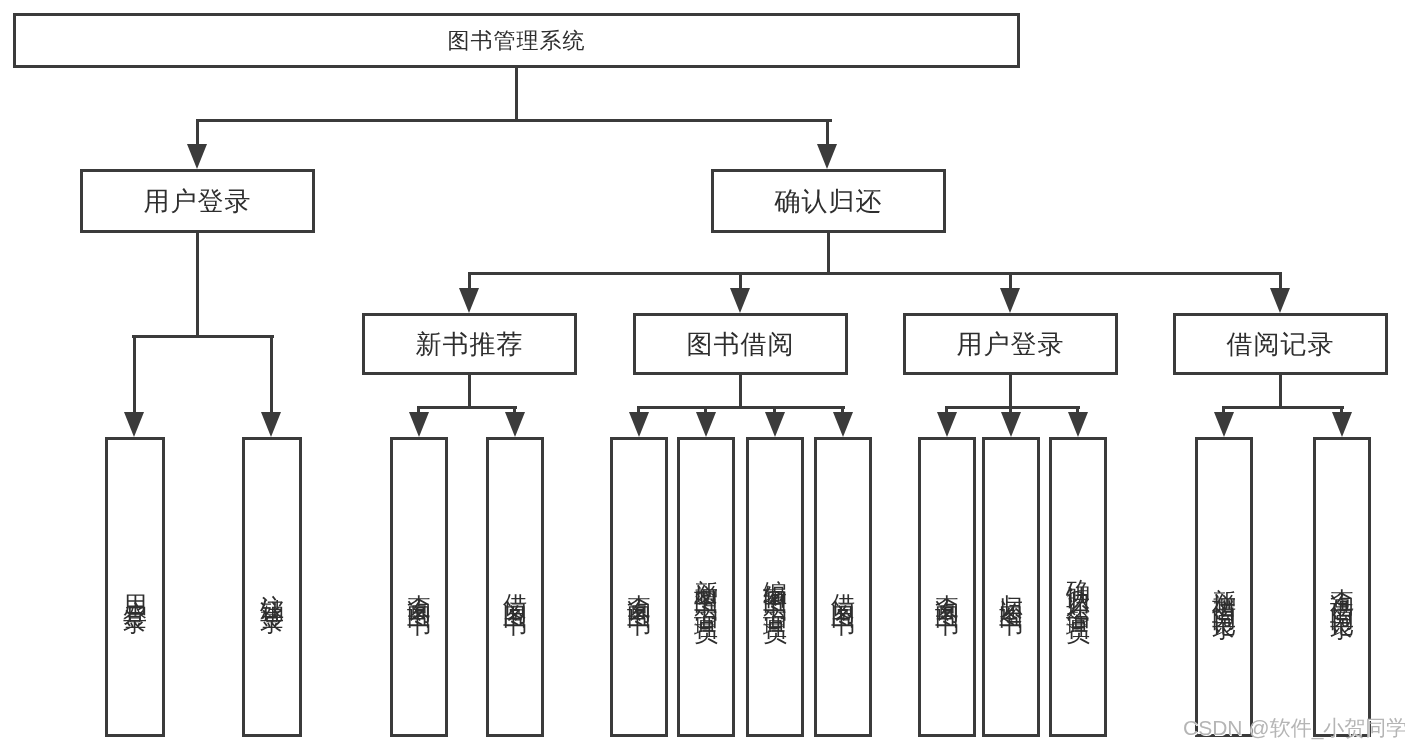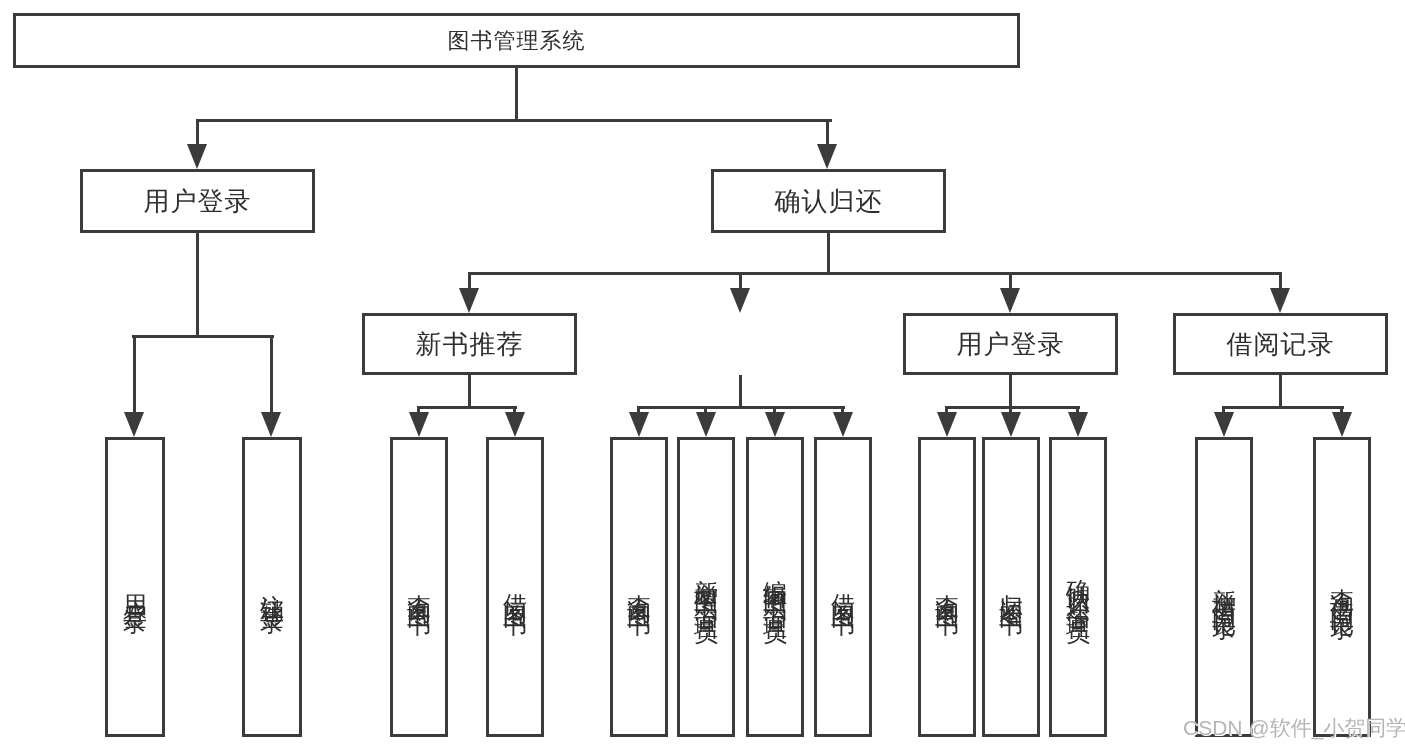--- a/index.html
+++ b/index.html
@@ -47,20 +47,23 @@
   </div>
 
   <div class="box" style="left:711px;top:169px;width:235px;height:64px;">
     <span class="hlabel">确认归还</span>
   </div>
 
   <div class="box" style="left:362px;top:313px;width:215px;height:62px;">
     <span class="hlabel">新书推荐</span>
   </div>
 
+  <div class="box" style="left:633px;top:313px;width:215px;height:62px;">
+    <span class="hlabel">图书借阅</span>
+  </div>
 
   <div class="box" style="left:903px;top:313px;width:215px;height:62px;">
     <span class="hlabel">用户登录</span>
   </div>
 
   <div class="box" style="left:1173px;top:313px;width:215px;height:62px;">
     <span class="hlabel">借阅记录</span>
   </div>
 
   <div class="box vbox" style="left:105px;top:437px;width:60px;height:300px;">

